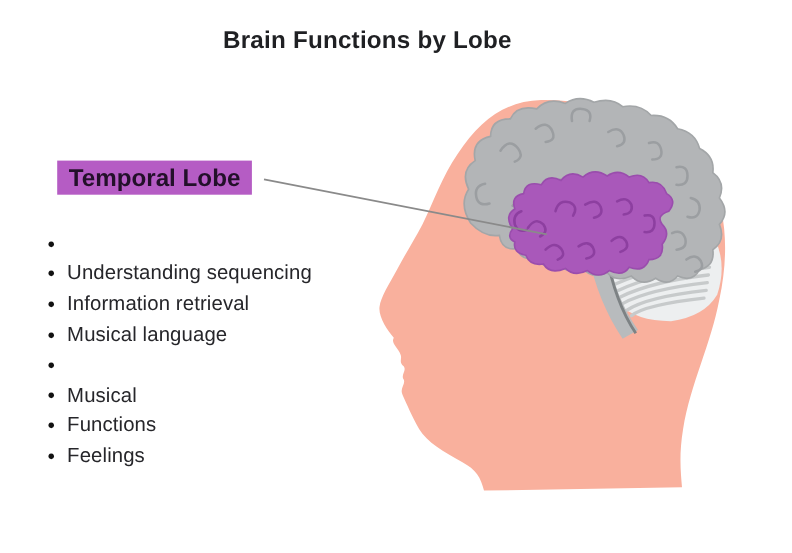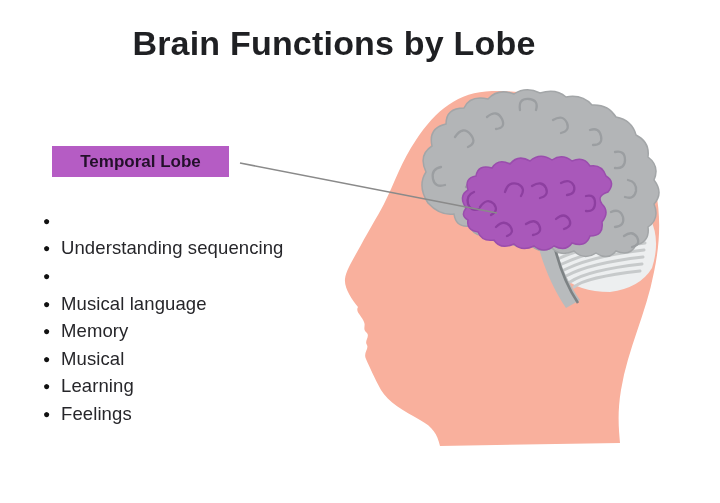--- a/index.html
+++ b/index.html
@@ -2,27 +2,27 @@
 <html><head>
 <meta charset="utf-8">
 <style>
   html,body{margin:0;padding:0;background:#ffffff;}
   .stage{
     position:relative;width:720px;height:503px;overflow:hidden;background:#ffffff;
     font-family:"Liberation Sans", sans-serif;
   }
   .title{
     position:absolute;left:0;top:24px;width:668px;margin:0;
-    text-align:center;font-size:34px;font-weight:700;color:#1f2023;letter-spacing:.2px;
+    text-align:center;font-size:22px;font-weight:700;color:#1f2023;letter-spacing:.2px;
   }
   .illustration{position:absolute;left:0;top:0;width:720px;height:503px;}
   .lobe-label{
     position:absolute;left:52px;top:146px;width:177px;height:31px;
     background:#b55cc4;display:flex;align-items:center;justify-content:center;
-    font-size:17px;font-weight:700;color:#23102a;
+    font-size:22px;font-weight:700;color:#23102a;
   }
   .functions{
     position:absolute;left:43px;top:207px;margin:0;padding:0;list-style:none;
   }
   .functions li{
     display:flex;align-items:center;height:27.6px;
     font-size:18.5px;color:#26262a;letter-spacing:.1px;
   }
   .functions .dot{
     width:18px;flex:0 0 18px;font-size:12px;color:#111;line-height:1;
@@ -135,36 +135,36 @@
   <ul class="functions">
     <li>
       <span class="dot">●</span>
     </li>
     <li>
       <span class="dot">●</span>
       <span>Understanding sequencing</span>
     </li>
     <li>
       <span class="dot">●</span>
+      <span>Information retrieval</span>
     </li>
     <li>
       <span class="dot">●</span>
       <span>Musical language</span>
     </li>
     <li>
       <span class="dot">●</span>
-      <span>Memory</span>
     </li>
     <li>
       <span class="dot">●</span>
       <span>Musical</span>
     </li>
     <li>
       <span class="dot">●</span>
-      <span>Learning</span>
+      <span>Functions</span>
     </li>
     <li>
       <span class="dot">●</span>
       <span>Feelings</span>
     </li>
   </ul>
 
 </div>
 
 </body></html>

